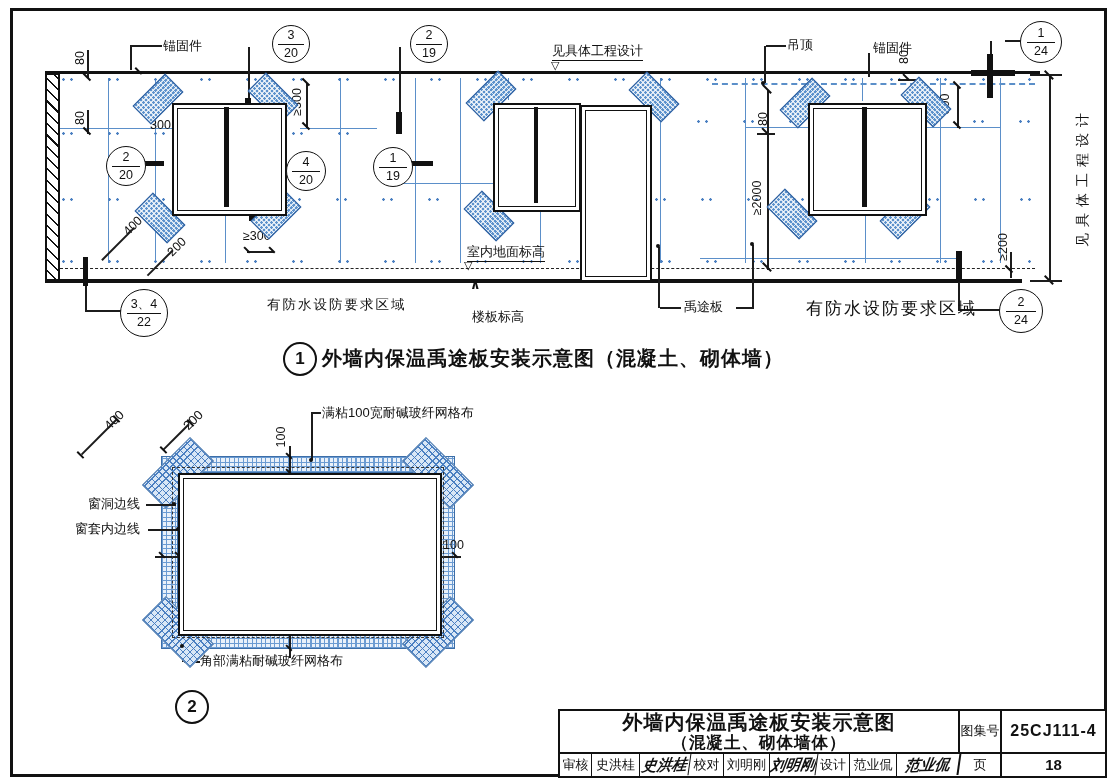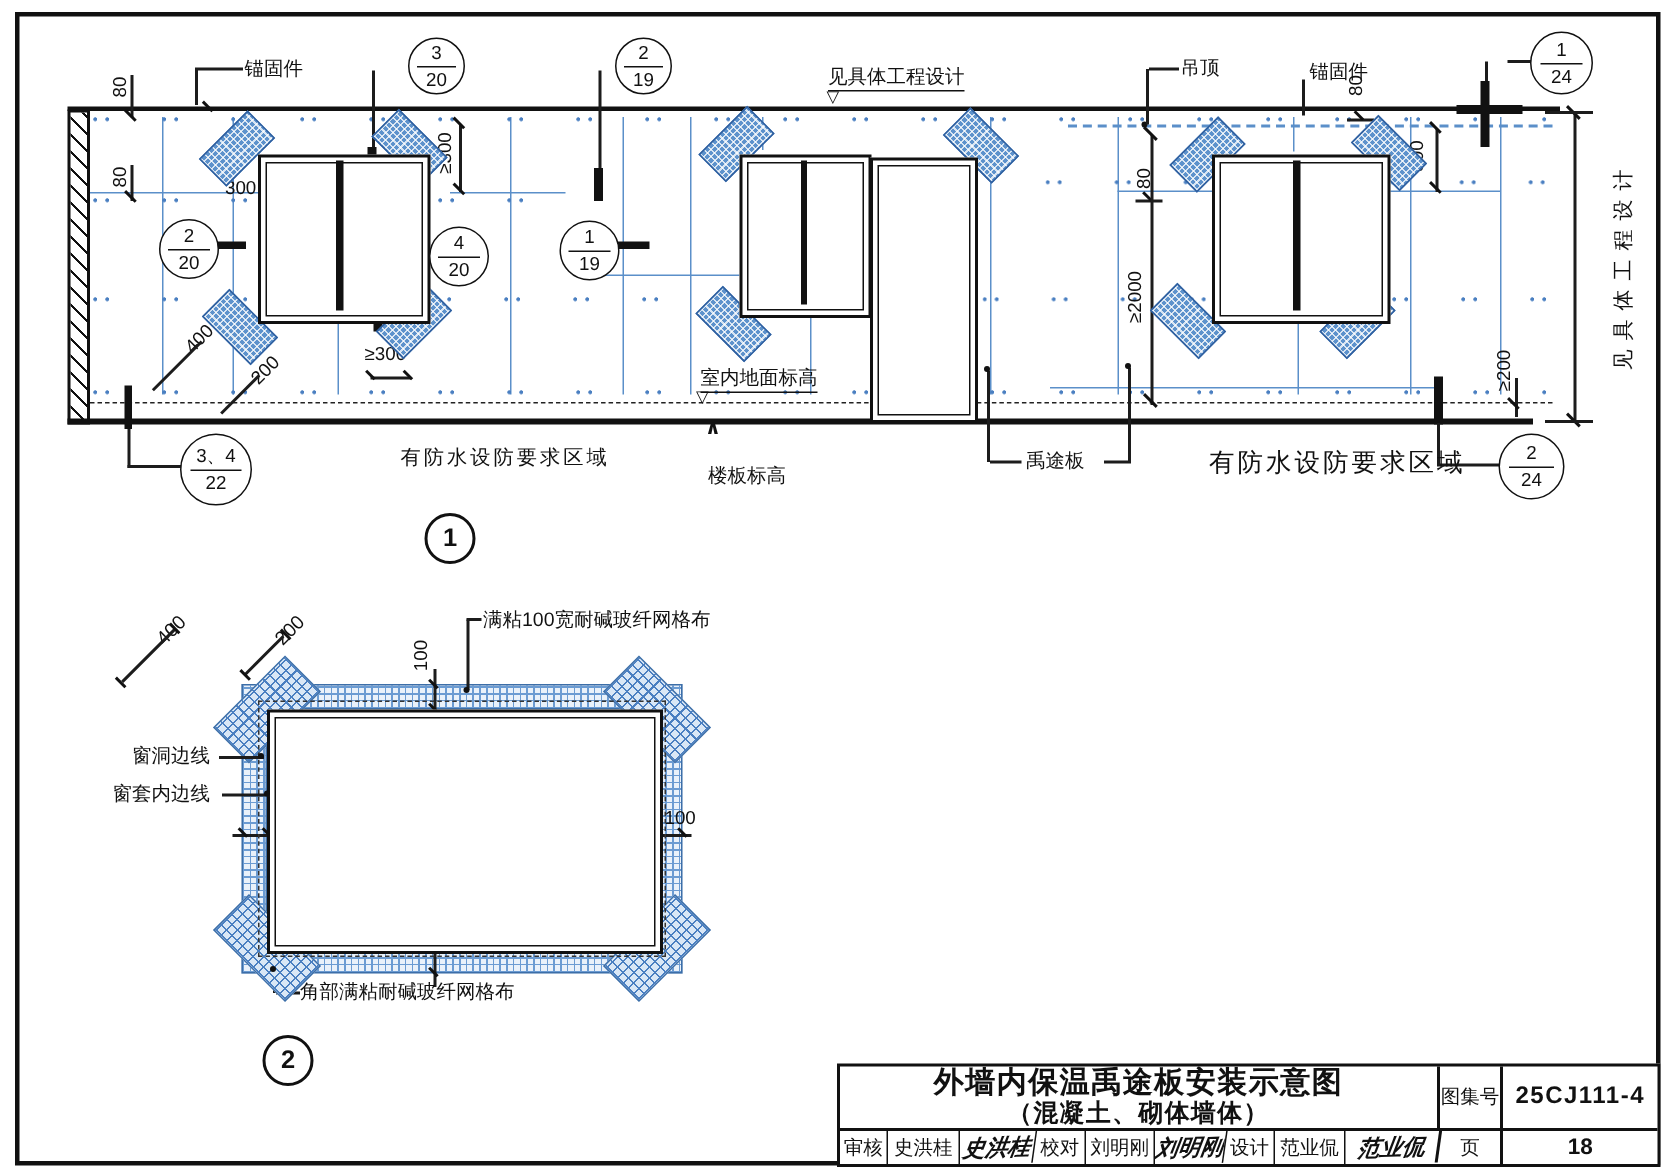--- a/index.html
+++ b/index.html
@@ -292,20 +292,21 @@
   <div class="tick t45" style="left:761px;top:88px;width:12px;"></div>
   <div class="tick t45" style="left:761px;top:266px;width:12px;"></div>
 
   <div class="dim rot" style="left:1003px;top:247px;">≥200</div>
   <div class="vl" style="left:1010px;top:252px;height:26px;"></div>
   <div class="tick t45" style="left:1004px;top:268px;"></div>
 
   <div class="capc" style="left:283px;top:342px;width:30px;height:30px;">
     <span>1</span>
     </div>
+  <div class="cap" style="left:322px;top:345px;">外墙内保温禹途板安装示意图（混凝土、砌体墙）</div>
 
   <div class="grid" style="left:161px;top:456px;width:294px;height:17px;"></div>
   <div class="grid" style="left:161px;top:632px;width:294px;height:17px;"></div>
   <div class="grid" style="left:161px;top:456px;width:17px;height:193px;"></div>
   <div class="grid" style="left:438px;top:456px;width:17px;height:193px;"></div>
 
   <div class="dia2 tm45" style="left:144px;top:456px;"></div>
   <div class="dia2 t45" style="left:404px;top:456px;"></div>
   <div class="dia2 t45" style="left:144px;top:615px;"></div>
   <div class="dia2 tm45" style="left:404px;top:615px;"></div>

